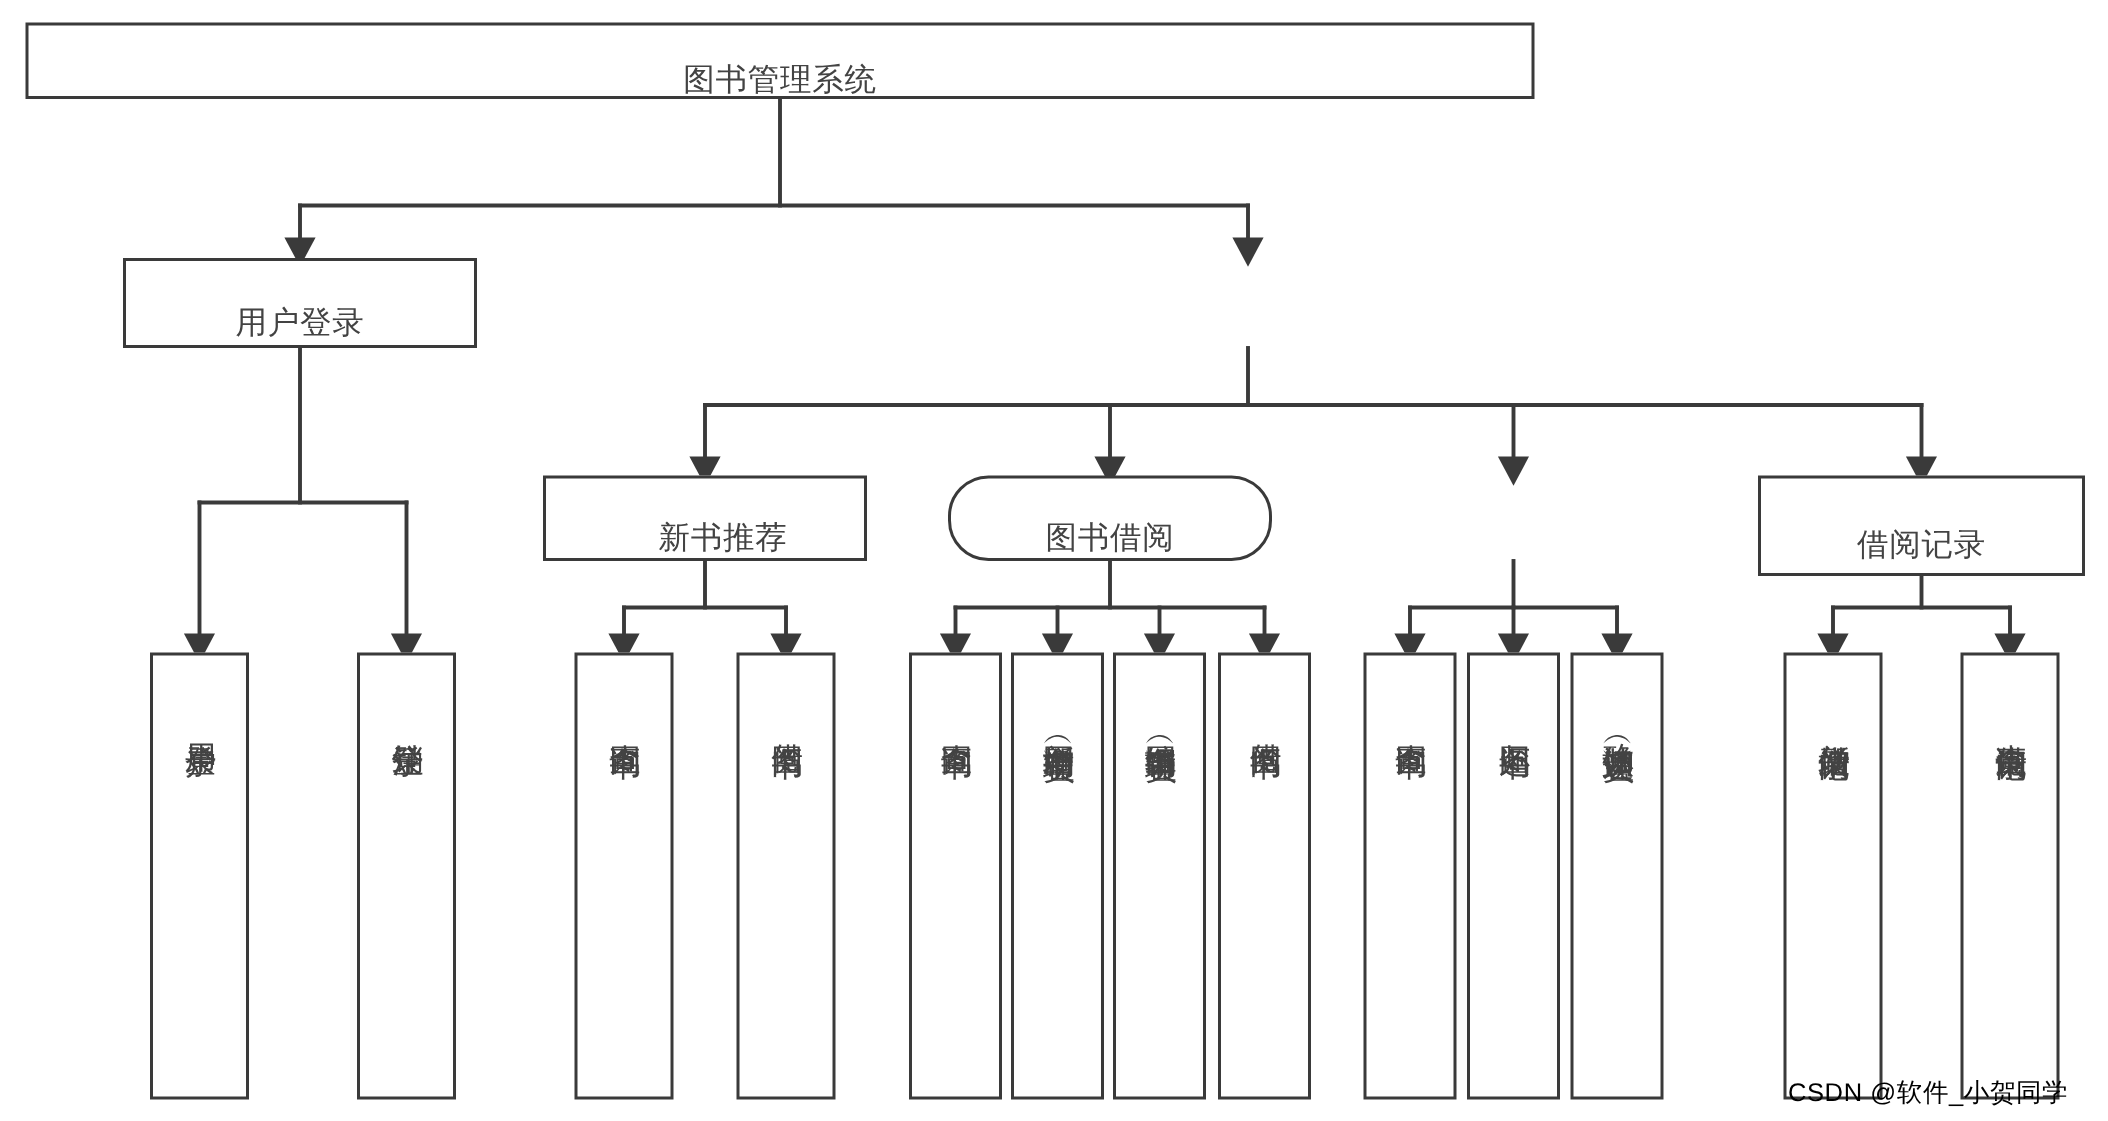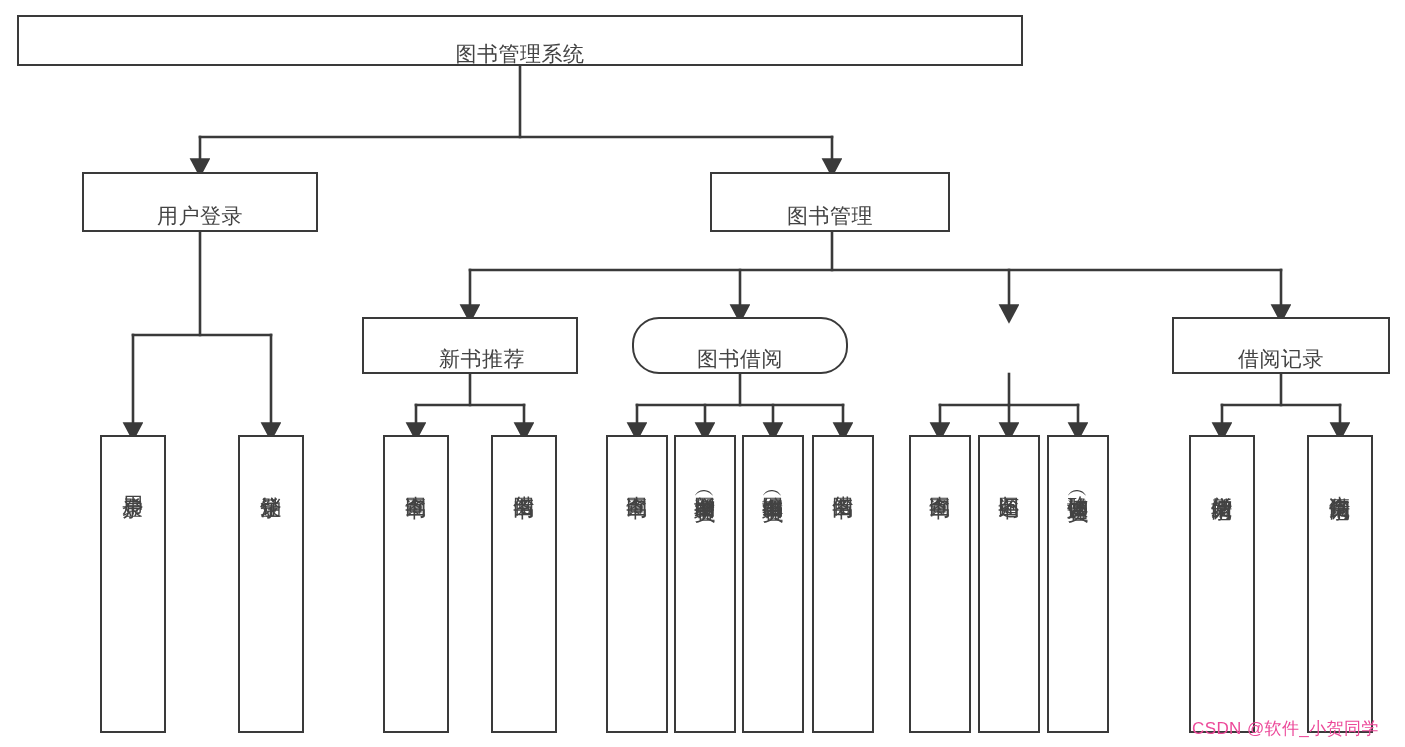--- a/index.html
+++ b/index.html
@@ -59,21 +59,21 @@
   .node.vertical .label {
     writing-mode: vertical-rl;
     text-orientation: upright;
     font-size: 21px;
     line-height: 1.22;
     letter-spacing: 1px;
     white-space: pre;
   }
   .watermark {
     position: absolute;
-    color: #ec4899;
+    color: #000000;
     font-size: 17px;
     letter-spacing: 0.4px;
     z-index: 3;
     white-space: nowrap;
     user-select: none;
   }
 </style>
 </head>
 <body>
 
@@ -130,34 +130,31 @@
   </svg>
 
   <div class="node root horizontal" style="left:17px; top:15px; width:1006px; height:51px;">
     <span class="label">图书管理系统</span>
   </div>
 
   <div class="node horizontal" style="left:82px; top:172px; width:236px; height:60px;">
     <span class="label">用户登录</span>
   </div>
 
-  <div class="node horizontal" style="left:710px; top:172px; width:240px; height:60px;">
-    <span class="label">图书管理</span>
-  </div>
 
   <div class="node horizontal" style="left:362px; top:317px; width:216px; height:57px;padding-left:24px;">
     <span class="label">新书推荐</span>
   </div>
 
   <div class="node horizontal" style="left:632px; top:317px; width:216px; height:57px;border-radius:27px;">
     <span class="label">图书借阅</span>
   </div>
 
 
-  <div class="node horizontal" style="left:1172px; top:317px; width:218px; height:57px;">
+  <div class="node horizontal" style="left:1172px; top:317px; width:218px; height:67px;">
     <span class="label">借阅记录</span>
   </div>
 
   <div class="node vertical" style="left:100px; top:435px; width:66px; height:298px;">
     <span class="label">用户登录</span>
   </div>
 
   <div class="node vertical" style="left:238px; top:435px; width:66px; height:298px;">
     <span class="label">注销登录</span>
   </div>

